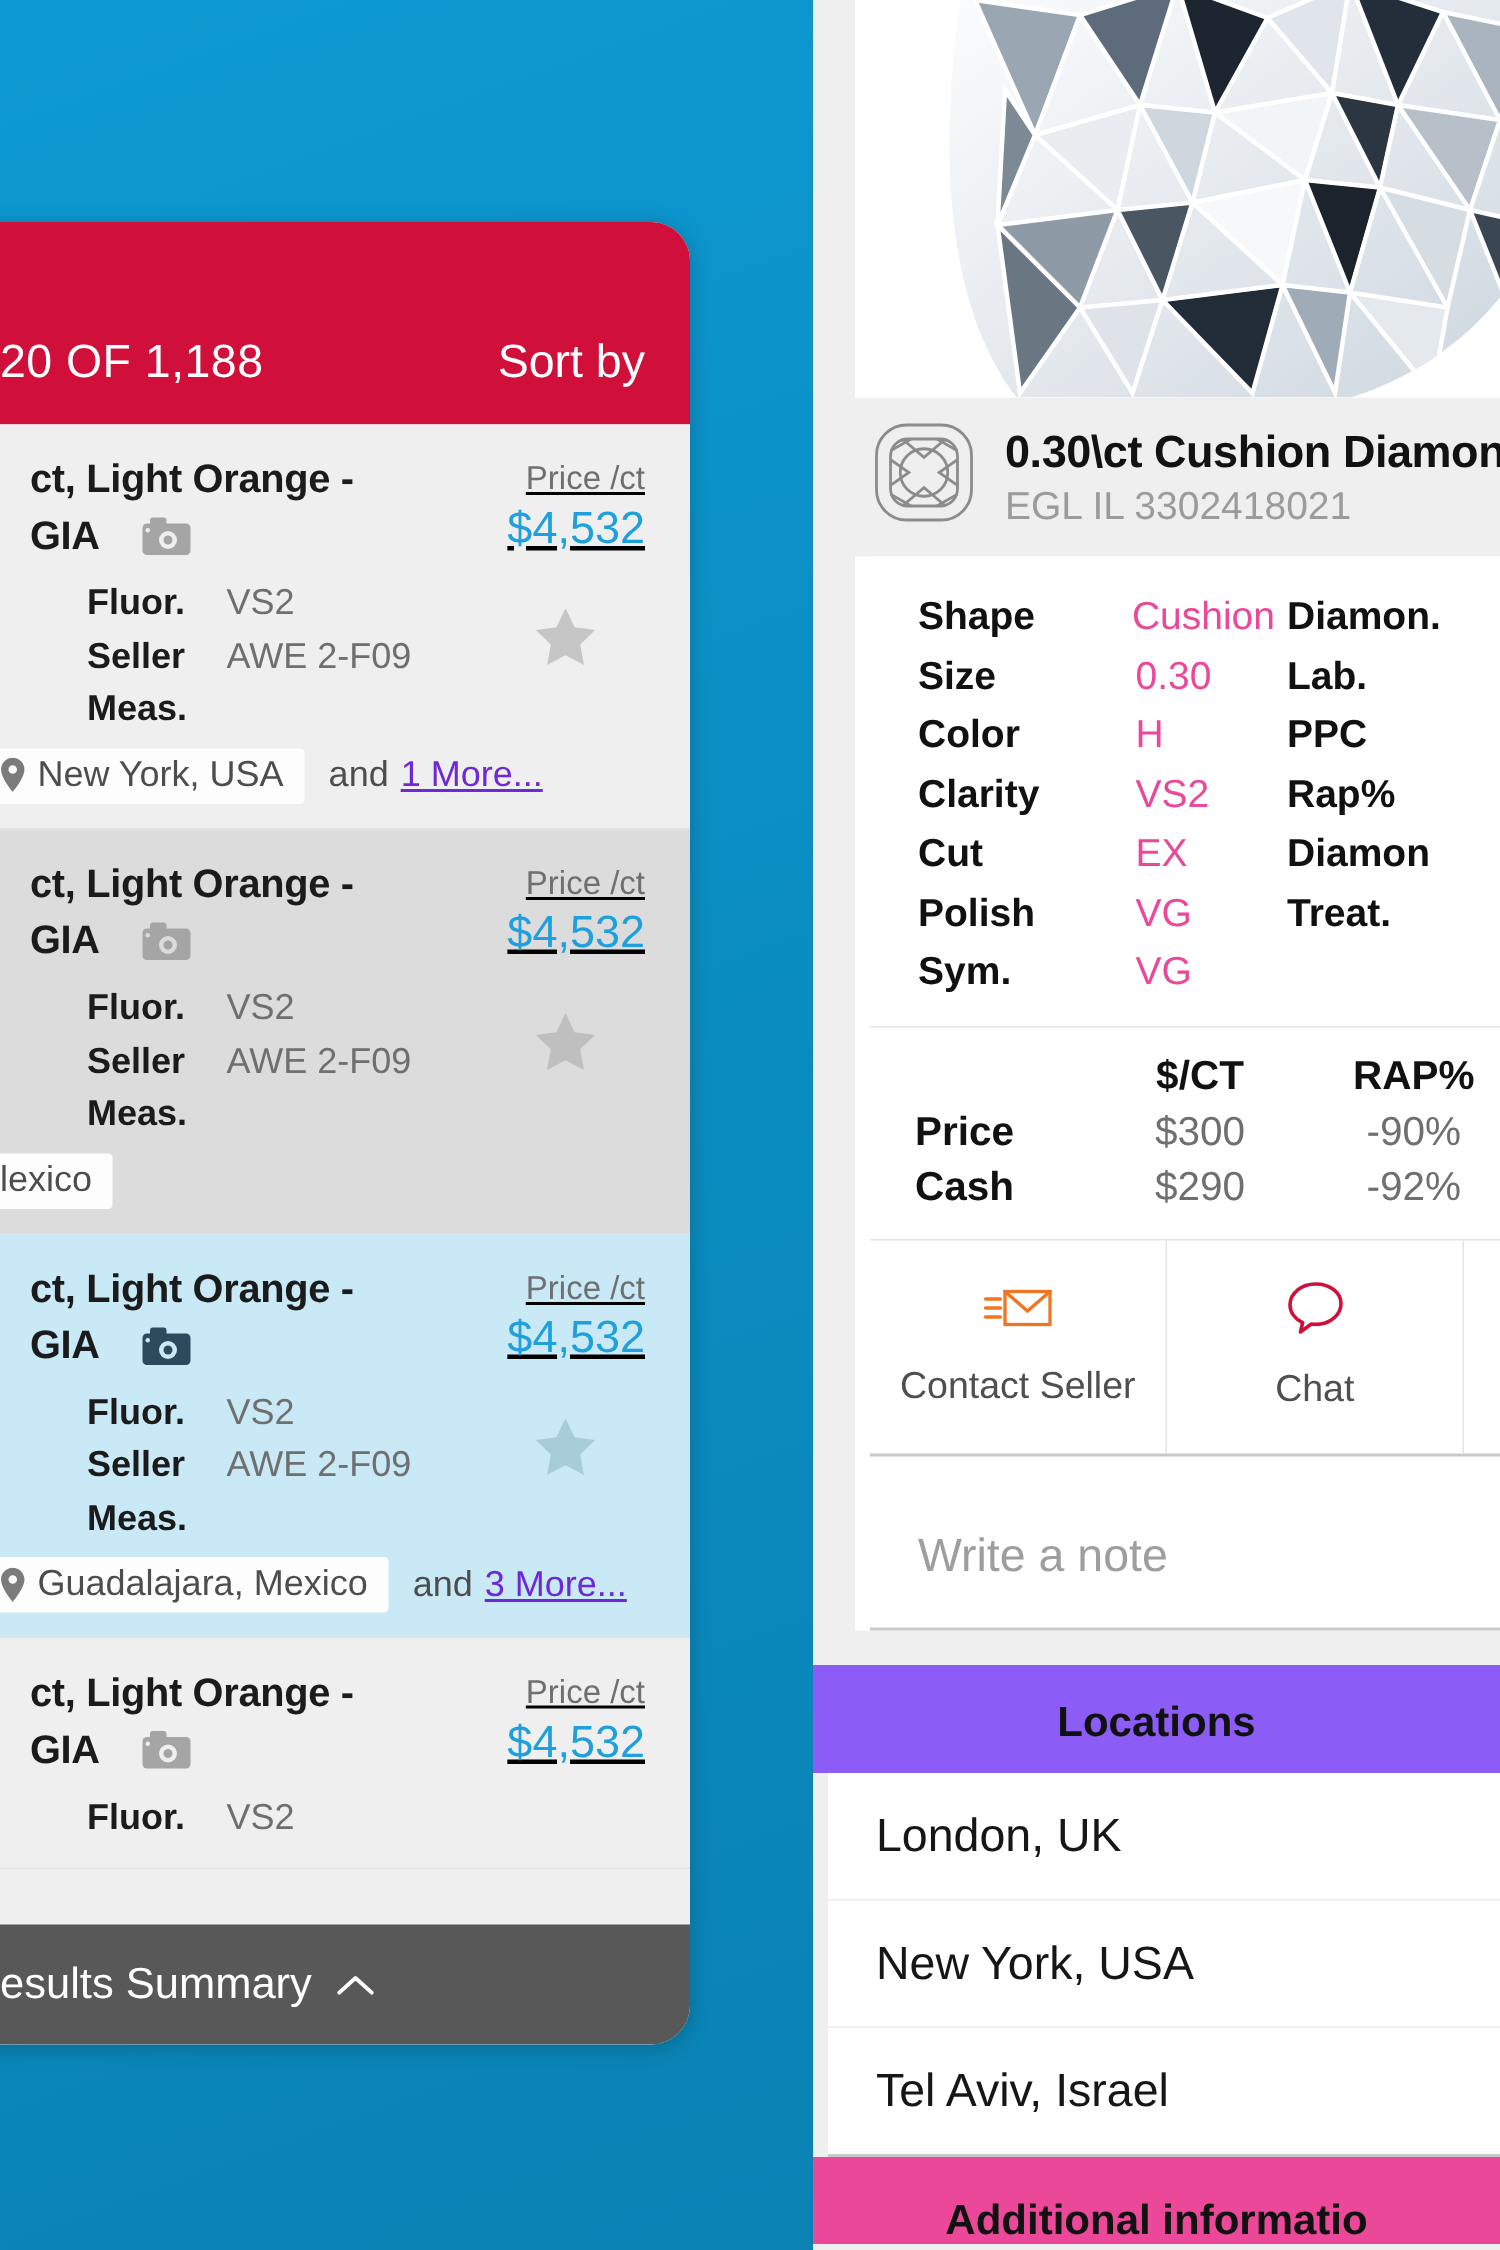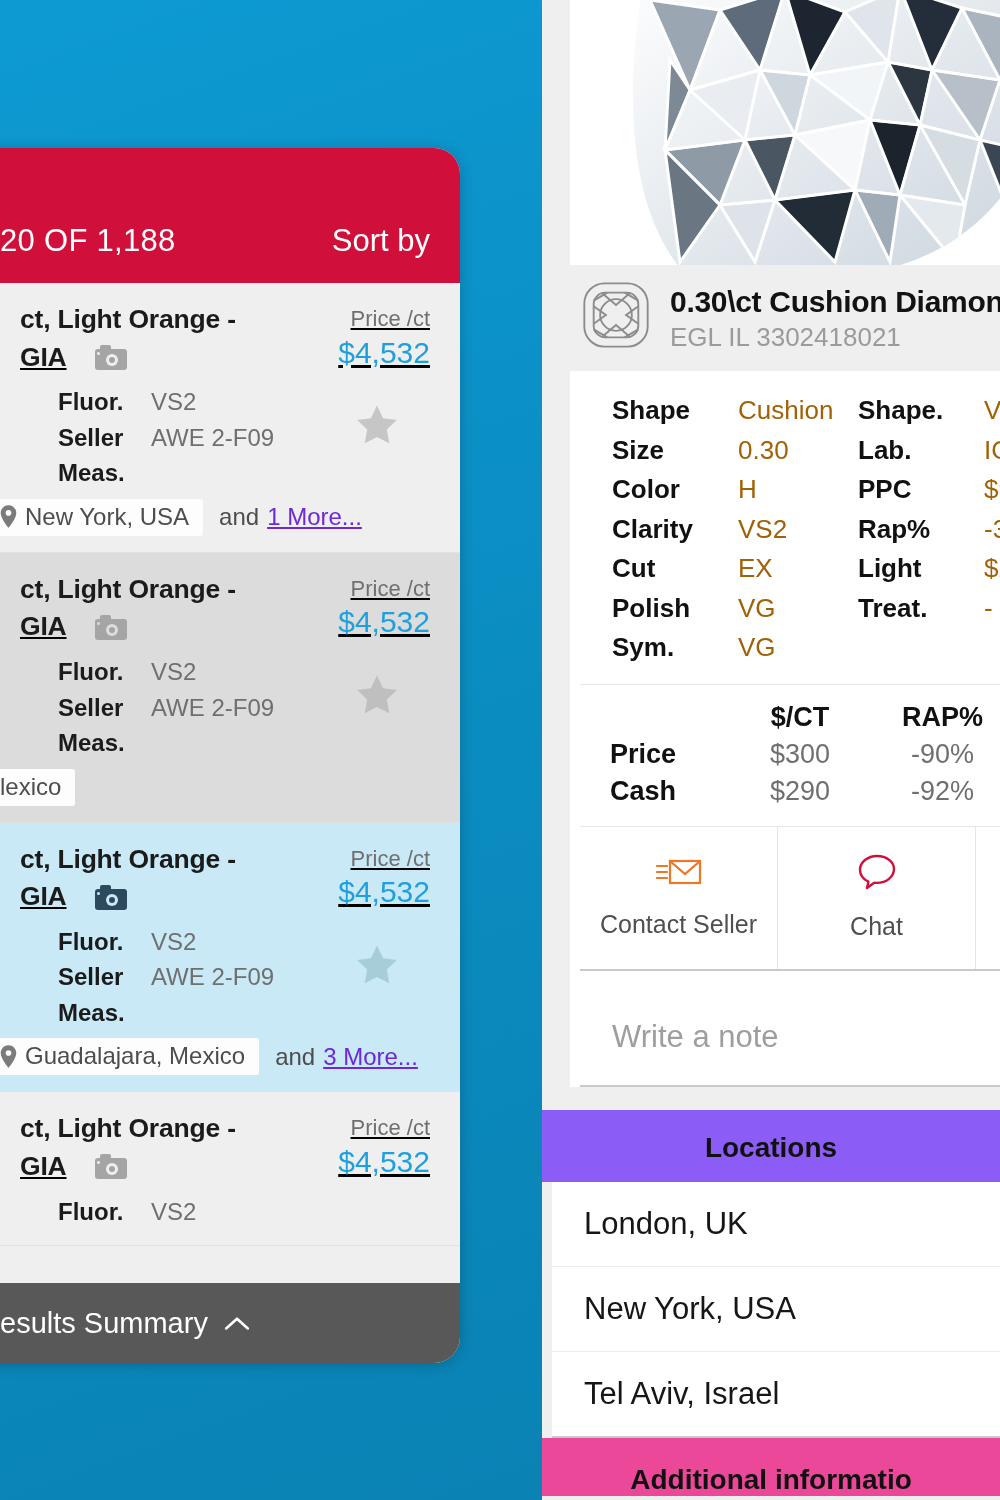--- a/index.html
+++ b/index.html
@@ -54,21 +54,21 @@
   }
   .result-item.alt { background: #dcdcdc; }
   .result-item.selected { background: #c8e9f5; }
 
   .ri-top { display: flex; align-items: flex-start; padding-left: 20px; }
   .ri-title-wrap { flex: 1; padding-right: 10px; }
   .ri-title {
     font-size: 26.5px; font-weight: 700; color: #1b1b1b;
     line-height: 1.42; letter-spacing: -.2px;
   }
-  .ri-lab-row { display: flex; align-items: center; gap: 28px; text-decoration: underline; }
+  .ri-lab-row { display: flex; align-items: center; gap: 28px; }
   .ri-price-wrap { text-align: right; min-width: 150px; padding-top: 4px; text-decoration: underline;}
   .ri-price-label { font-size: 22px; color: #6f6f6f; line-height: 1.25; }
   .ri-price { font-size: 30px; color: #1fa0dd; font-weight: 400; line-height: 1.3; }
 
   .camera-icon { display: inline-block; width: 32px; height: 25px; position: relative; }
   .camera-icon .body {
     position: absolute; left: 0; top: 4px; width: 32px; height: 21px;
     background: #a5a5a5; border-radius: 3px;
   }
   .camera-icon .bump {
@@ -158,21 +158,21 @@
   .spec-card {
     background: #fff; margin-left: 10px; width: 470px;
     padding: 20px 0 16px 0;
     display: flex;
   }
   .spec-col { display: block; }
   .spec-col.c1 { padding-left: 32px; width: 270px; }
   .spec-col.c2 { padding-left: 8px; }
   .dspec-row { display: flex; line-height: 1.52; }
   .dspec-key { font-size: 26px; font-weight: 700; color: #111; width: 126px; }
-  .dspec-val { font-size: 26px; color: #a16207; white-space: nowrap; }
+  .dspec-val { font-size: 26px; color: #ec4899; white-space: nowrap; margin-left: 19px; }
 
   .price-card {
     background: #fff; margin-left: 10px; width: 470px;
     border-top: 1px solid #e6e6e6;
     padding: 14px 0 16px 0;
   }
   .price-grid { display: table; margin-left: 30px; }
   .pg-row { display: table-row; }
   .pg-cell { display: table-cell; padding: 3px 0; }
   .pg-label { font-size: 27px; font-weight: 700; color: #111; width: 120px; }
@@ -517,37 +517,37 @@
             <span class="dspec-key">Polish</span>
             <span class="dspec-val">VG</span>
           </div>
           <div class="dspec-row">
             <span class="dspec-key">Sym.</span>
             <span class="dspec-val">VG</span>
           </div>
         </div>
         <div class="spec-col c2">
           <div class="dspec-row">
-            <span class="dspec-key">Shape.</span>
+            <span class="dspec-key">Diamon.</span>
             <span class="dspec-val">VS</span>
           </div>
           <div class="dspec-row">
             <span class="dspec-key">Lab.</span>
             <span class="dspec-val">IGI</span>
           </div>
           <div class="dspec-row">
             <span class="dspec-key">PPC</span>
             <span class="dspec-val">$9</span>
           </div>
           <div class="dspec-row">
             <span class="dspec-key">Rap%</span>
             <span class="dspec-val">-34</span>
           </div>
           <div class="dspec-row">
-            <span class="dspec-key">Light</span>
+            <span class="dspec-key">Diamon</span>
             <span class="dspec-val">$2</span>
           </div>
           <div class="dspec-row">
             <span class="dspec-key">Treat.</span>
             <span class="dspec-val">-</span>
           </div>
         </div>
       </div>
 
       <div class="price-card">

